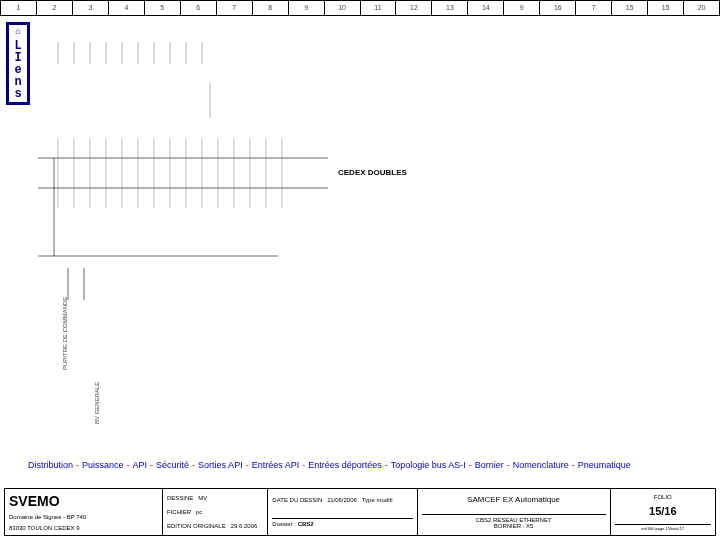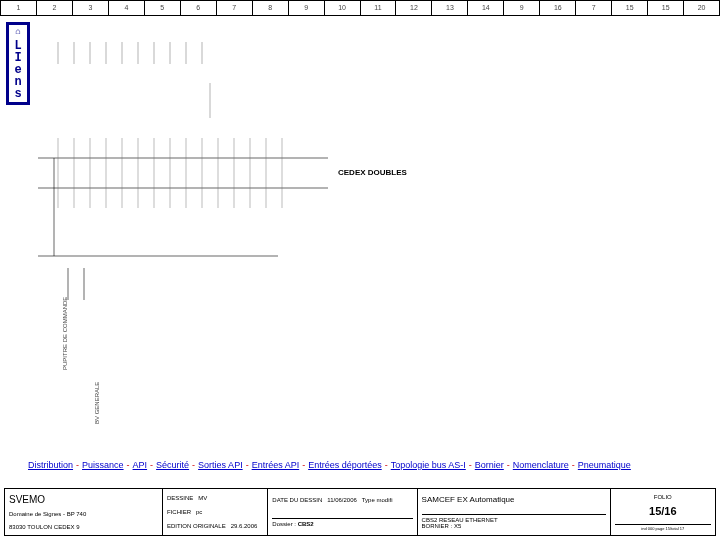--- a/index.html
+++ b/index.html
@@ -2,26 +2,26 @@
 <html><head>
 <meta charset="utf-8">
 <style>
 html,body{margin:0;padding:0;width:720px;height:540px;font-family:Arial,Helvetica,sans-serif;background:#fff;overflow:hidden}
 .ruler{display:flex;height:14px;border:1px solid #000;font-size:7px;color:#444}
 .ruler div{flex:1;text-align:center;border-left:1px solid #000;line-height:14px}
 .ruler div:first-child{border-left:none}
 .liens{position:absolute;top:22px;left:6px;width:16px;border:3px solid #00008b;background:#fff;text-align:center;font-family:"Courier New",monospace;font-size:12px;font-weight:bold;color:#00008b;padding:2px 1px;line-height:12px}
 .house{font-size:9px;line-height:11px;margin-bottom:2px}
 .navrow{position:absolute;top:460px;left:28px;font-size:9px;color:#c00}
-.navrow a{color:#00c;text-decoration:underline;cursor:pointer}
+.navrow a{color:#00c;cursor:pointer}
 .navrow span.sep{color:#c00;margin:0 3px}
 .titleblk{position:absolute;bottom:4px;left:4px;right:4px;height:46px;border:1px solid #000;display:flex;font-size:6px}
 .titleblk .c{border-left:1px solid #000;padding:2px 4px;display:flex;flex-direction:column;justify-content:space-around}
 .titleblk .c:first-child{border-left:none}
-.c1{flex:1.7}.c2{flex:1.1}.c3{flex:1.6}.c4{flex:2.1;display:flex;flex-direction:column;justify-content:center}.c5{flex:1.1;text-align:center}
+.c1{flex:1.7}.c2{flex:1.1}.c3{flex:1.6}.c4{flex:2.1;text-align:center;display:flex;flex-direction:column;justify-content:center}.c5{flex:1.1;text-align:center}
 .folio{font-size:11px;font-weight:bold}
 .drawing{position:absolute;top:28px;left:28px;width:420px;height:280px}
 .drawing svg{width:100%;height:100%}
 .bd{position:absolute;top:168px;left:338px;font-size:8px;font-weight:bold;color:#000}
 
 .sidetxt{position:absolute;font-size:6px;color:#444;transform:rotate(-90deg);transform-origin:left top;white-space:nowrap}
 </style>
 </head>
 <body>
 
@@ -108,21 +108,21 @@
 </svg>
 </div>
 <div class="bd">CEDEX DOUBLES</div>
 <div class="sidetxt" style="top:424px;left:94px">BV GENERALE</div>
 <div class="sidetxt" style="top:370px;left:62px">PUPITRE DE COMMANDE</div>
 
 <div class="navrow"><a>Distribution</a><span class="sep">-</span><a>Puissance</a><span class="sep">-</span><a>API</a><span class="sep">-</span><a>Sécurité</a><span class="sep">-</span><a>Sorties API</a><span class="sep">-</span><a>Entrées API</a><span class="sep">-</span><a>Entrées déportées</a><span class="sep">-</span><a>Topologie bus AS-I</a><span class="sep">-</span><a>Bornier</a><span class="sep">-</span><a>Nomenclature</a><span class="sep">-</span><a>Pneumatique</a></div>
 
 <div class="titleblk">
   <div class="c c1">
-    <div style="font-size:10px;font-weight:normal">SVEMO</div>
+    <div style="font-size:14px;font-weight:bold">SVEMO</div>
     <div>Domaine de Signes - BP 740</div>
     <div>83030 TOULON CEDEX 9</div>
   </div>
   <div class="c c2">
     <div><span>DESSINE</span> &nbsp; <span>MV</span></div>
     <div><span>FICHIER</span> &nbsp; <span>pc</span></div>
     <div><span>EDITION ORIGINALE</span> &nbsp; <span>29.6.2006</span></div>
   </div>
   <div class="c c3">
     <div><span>DATE DU DESSIN</span> &nbsp; <span>11/06/2006</span> &nbsp; <span>Type modifi</span></div>

